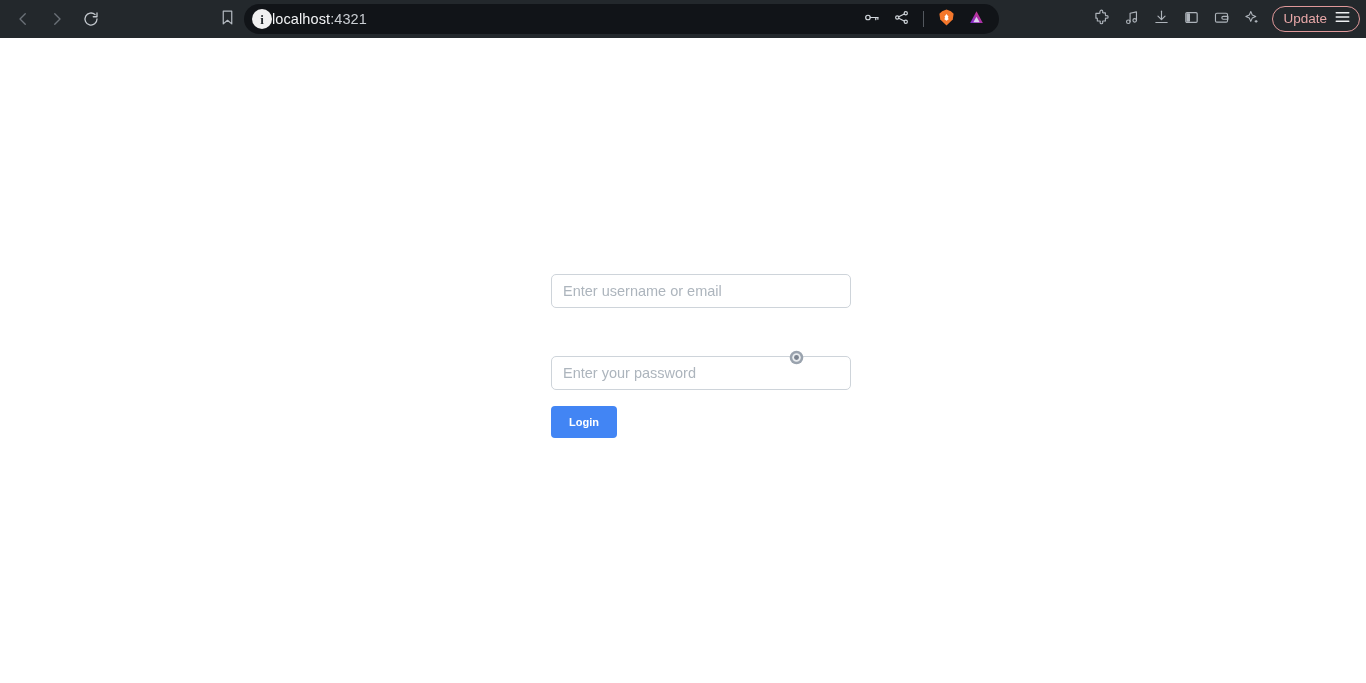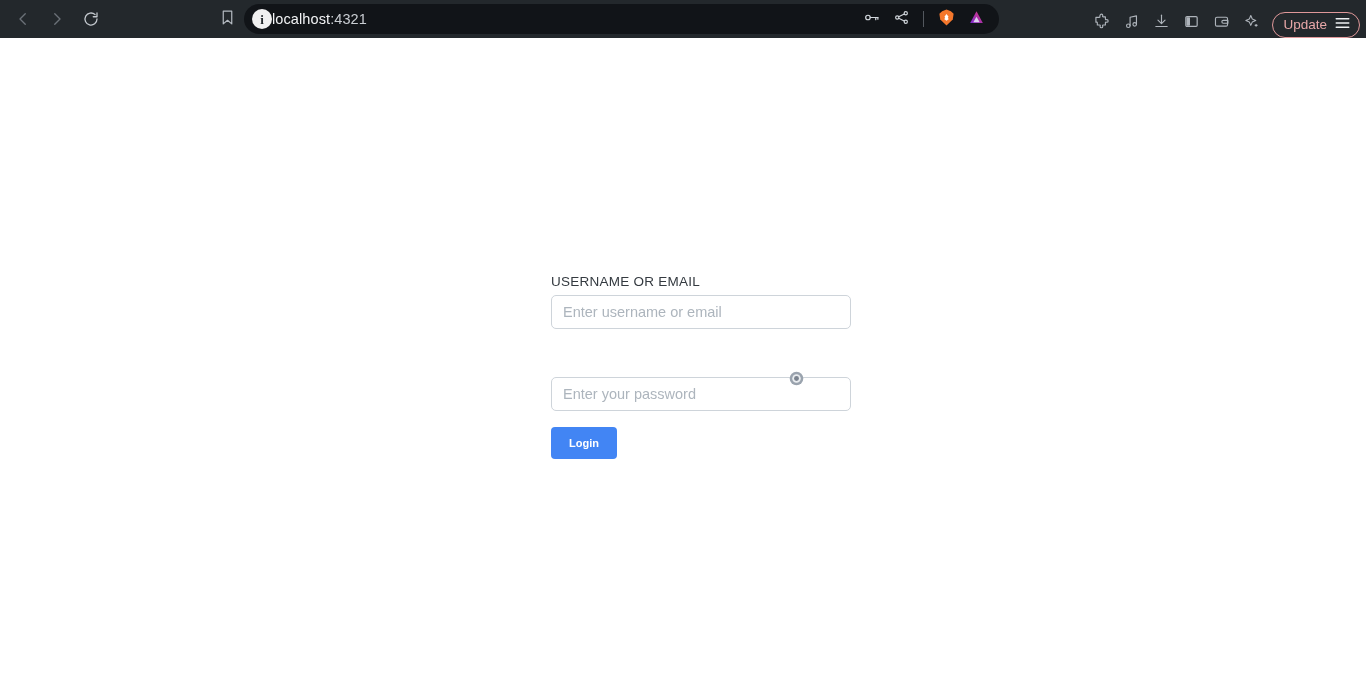--- a/index.html
+++ b/index.html
@@ -64,21 +64,21 @@
     height: 30px; display: flex; align-items: center; gap: 4px;
   }
   .ubtn {
     width: 26px; height: 26px;
     display: flex; align-items: center; justify-content: center;
   }
   .ub-divider { width: 1px; height: 16px; background: #53585e; margin: 0 5px; }
 
   .right-group {
     position: absolute; right: 6px; top: 0; height: 38px;
-    display: flex; align-items: flex-end; gap: 0px;
+    display: flex; align-items: center; gap: 0px;
   }
   .tbtn {
     width: 30px; height: 30px;
     display: flex; align-items: center; justify-content: center;
   }
   .update-btn {
     display: flex; align-items: center; gap: 7px;
     height: 26px;
     border: 1.3px solid #e0989a;
     border-radius: 13px;
@@ -299,21 +299,20 @@
           </svg>
       </span>
     </div>
   </div>
 </div>
 
 <div class="page">
   <form class="login-form">
 
     <div class="field">
-      <label class="field-label">USERNAME OR EMAIL</label>
       <div class="input-wrap">
         <input class="text-input" type="text" placeholder="Enter username or email" style="">
       </div>
     </div>
 
     <div class="spacer-1"></div>
 
     <div class="field">
       <div class="input-wrap">
         <input class="text-input pw-input" type="password" placeholder="Enter your password" style="">

